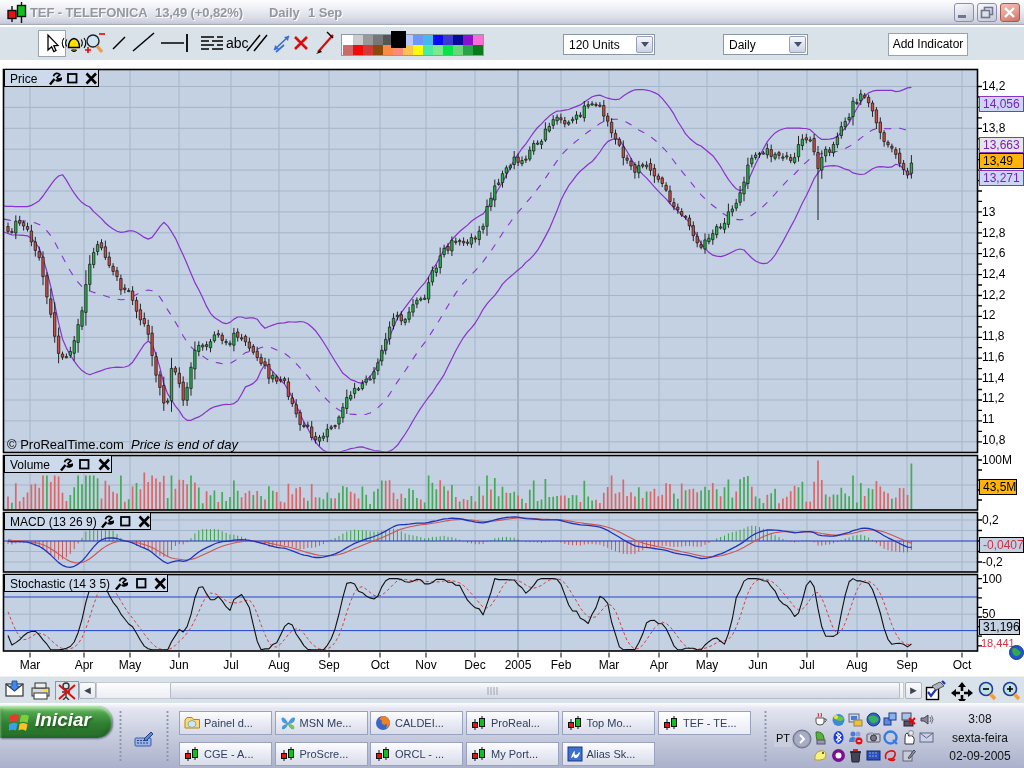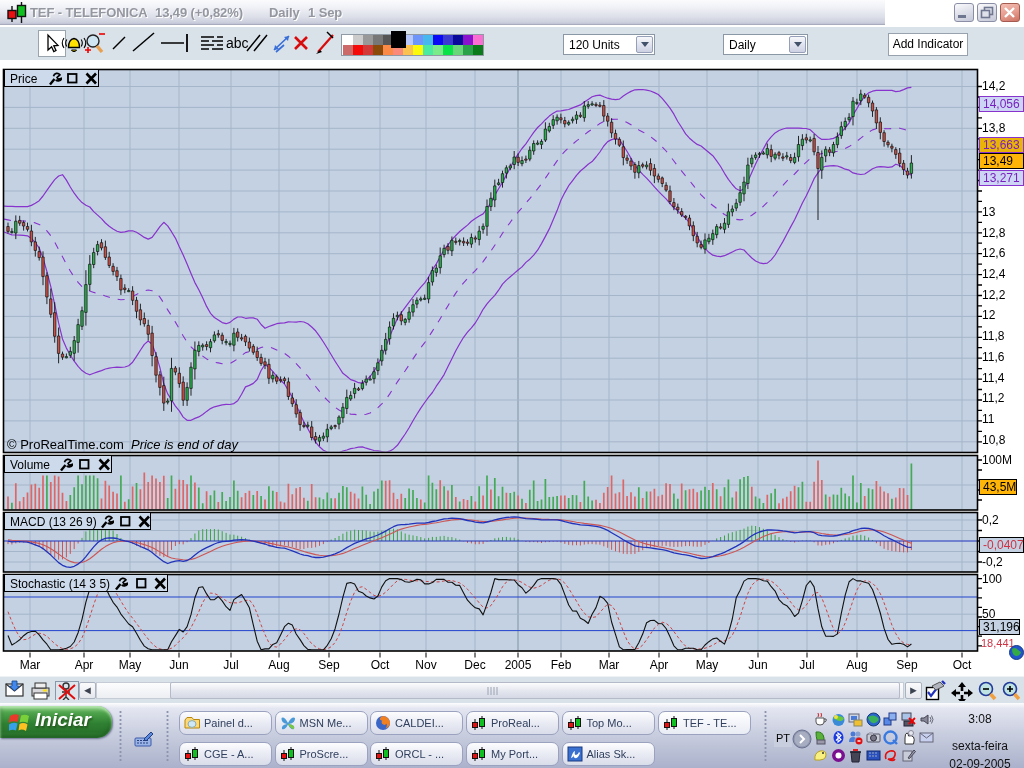--- a/index.html
+++ b/index.html
@@ -1,20 +1,20 @@
 <!DOCTYPE html>
 <html><head><meta charset="utf-8"><title>ProRealTime</title><style>
 
 *{margin:0;padding:0;box-sizing:border-box}
 html,body{width:1024px;height:768px;overflow:hidden}
 body{font-family:"Liberation Sans",sans-serif;background:#fff}
 #page{position:relative;width:1024px;height:768px;background:#fff}
 .abs{position:absolute}
 
-#titlebar{position:absolute;left:0;top:0;width:885px;height:25px;
+#titlebar{position:absolute;left:0;top:0;width:1024px;height:25px;
  background:linear-gradient(180deg,#fbfbfd 0%,#f1f2f7 30%,#dddfe9 70%,#cdd0de 92%,#c0c3d4 100%);
  border-bottom:1px solid #a8abbc}
 span#ttext{position:absolute;top:5px;font-size:13px;font-weight:bold;color:#94979f;letter-spacing:-0.1px;text-shadow:1px 1px 0 #fff}
 .wbtn{position:absolute;top:3px;width:20px;height:19px;border-radius:3px;border:1px solid #8a8fa6}
 .wbtn svg{position:absolute;left:0;top:0}
 #wmin{left:954px;background:linear-gradient(160deg,#fafafc,#d9dbe6 60%,#c5c8d8)}
 #wres{left:977px;background:linear-gradient(160deg,#fafafc,#d9dbe6 60%,#c5c8d8)}
 #wcls{left:1000px;background:linear-gradient(160deg,#f4beb4,#e49b8e 55%,#cd7263);border-color:#a45a4e}
 
 #toolbar{position:absolute;left:0;top:26px;width:1024px;height:34px;background:#d9e2e9;border-top:1px solid #fff}
@@ -38,21 +38,21 @@
 #sthumb{position:absolute;left:170px;top:5px;width:730px;height:17px;background:linear-gradient(180deg,#fcfcfd,#e3e6ee 55%,#d5d9e5);border:1px solid #b4bac8;border-radius:2px}
 .sarr{position:absolute;top:5px;width:17px;height:17px;background:linear-gradient(180deg,#fbfbfc,#e4e7ed);border:1px solid #aab2c0;border-radius:2px;color:#3c4350;font-weight:bold;font-size:11px;text-align:center;line-height:15px}
 
 #taskbar{position:absolute;left:0;top:703px;width:1024px;height:65px;
  background:linear-gradient(180deg,#fdfdfe 0%,#e3e5f0 8%,#c8cddf 45%,#b2b8d0 80%,#a6accad 100%);
  background:linear-gradient(180deg,#fdfdfe 0%,#e4e6f1 8%,#cacfe0 45%,#b6bcd2 80%,#abb1cb 100%)}
 #startbtn{position:absolute;left:0;top:3px;width:112px;height:32px;border-radius:0 15px 15px 0;
  background:linear-gradient(180deg,#8ecf87 0%,#4da24a 22%,#2f8032 55%,#2a752d 80%,#3c8f3e 100%);
  box-shadow:inset 0 2px 3px #b8e8b0,inset 0 -3px 4px #1d5c20, 1px 1px 2px #6a7090}
 #startbtn span{position:absolute;left:35px;top:3px;color:#fff;font-size:19px;font-weight:bold;font-style:italic;text-shadow:1px 2px 2px #25551f}
-.tbtn{position:absolute;width:93px;height:24px;border-radius:7px;border:1px solid #9aa2c0;
+.tbtn{position:absolute;width:93px;height:24px;border-radius:0;border:1px solid #9aa2c0;
  background:linear-gradient(180deg,#fdfdfe,#e9ebf4 50%,#d9dde9);font-size:11px;color:#31405e}
 .tbtn span{position:absolute;left:24px;top:5px;white-space:nowrap}
 .tbtn svg{position:absolute;left:4px;top:3px}
 .sep{position:absolute;width:3px;height:52px;top:7px;
  background-image:radial-gradient(circle,#8d94ae 1px,transparent 1.2px);background-size:3px 4px}
 #trayicons{position:absolute;left:812px;top:703px;width:212px;height:65px}
 #clock{position:absolute;left:940px;top:703px;width:80px;text-align:center;font-size:12px;color:#111}
 .ico16{position:absolute;width:16px;height:16px}
 </style>
 
@@ -344,21 +344,21 @@
 <div class="axl" style="left:982px;top:267px">12,4</div>
 <div class="axl" style="left:982px;top:288px">12,2</div>
 <div class="axl" style="left:982px;top:308px">12</div>
 <div class="axl" style="left:982px;top:329px">11,8</div>
 <div class="axl" style="left:982px;top:350px">11,6</div>
 <div class="axl" style="left:982px;top:371px">11,4</div>
 <div class="axl" style="left:982px;top:391px">11,2</div>
 <div class="axl" style="left:982px;top:412px">11</div>
 <div class="axl" style="left:982px;top:433px">10,8</div>
 <div class="vbox" style="top:96px;background:#ccd6f4;border:1px solid #8833cc;color:#7a1fbf">14,056</div>
-<div class="vbox" style="top:137px;background:#eab308;border:1px solid #8833cc;color:#7a1fbf">13,663</div>
+<div class="vbox" style="top:137px;background:#e5e5e5;border:1px solid #8833cc;color:#7a1fbf">13,663</div>
 <div class="vbox" style="top:153px;background:#ffb408;border:1px solid #000;color:#000">13,49</div>
 <div class="vbox" style="top:170px;background:#ccd6f4;border:1px solid #8833cc;color:#7a1fbf">13,271</div>
 <div class="axl" style="left:982px;top:453px">100M</div>
 <div class="vbox" style="top:479px;width:38px;background:#ffb408;border:1px solid #000;color:#000">43,5M</div>
 <div class="axl" style="left:982px;top:513px">0,2</div>
 <div class="vbox" style="top:537px;background:#c3d1e2;border:1px solid #000;color:#cc3344">-0,0407</div>
 <div class="axl" style="left:982px;top:555px">-0,2</div>
 <div class="axl" style="left:982px;top:572px">100</div>
 <div class="axl" style="left:982px;top:607px">50</div>
 <div class="vbox" style="top:619px;width:41px;background:#c3d1e2;border:1px solid #000;color:#000">31,196</div>
@@ -626,15 +626,15 @@
       <svg class="ico16" style="left:71.4px;top:45px" width="15" height="15">
         <path d="M3,11 q-2,-6 4,-8 q6,-1 5,4 q-1,5 -7,4 q5,3 7,0" fill="none" stroke="#e01010" stroke-width="1.6"></path>
       </svg>
       <svg class="ico16" style="left:89.0px;top:45px" width="15" height="15">
         <rect x="2" y="3" width="9" height="10" fill="#c8ccd8" stroke="#667"></rect>
         <path d="M7,10 L13,2 l1.5,1.5 -6,7 z" fill="#99a" stroke="#445"></path>
       </svg>
     </div>
 <div id="clock">
       <div style="margin-top:9px">3:08</div>
-      <div style="margin-top:13px">sexta-feira</div>
+      <div style="margin-top:5px">sexta-feira</div>
       <div style="margin-top:4px">02-09-2005</div>
     </div>
 </div>
 </body></html>

